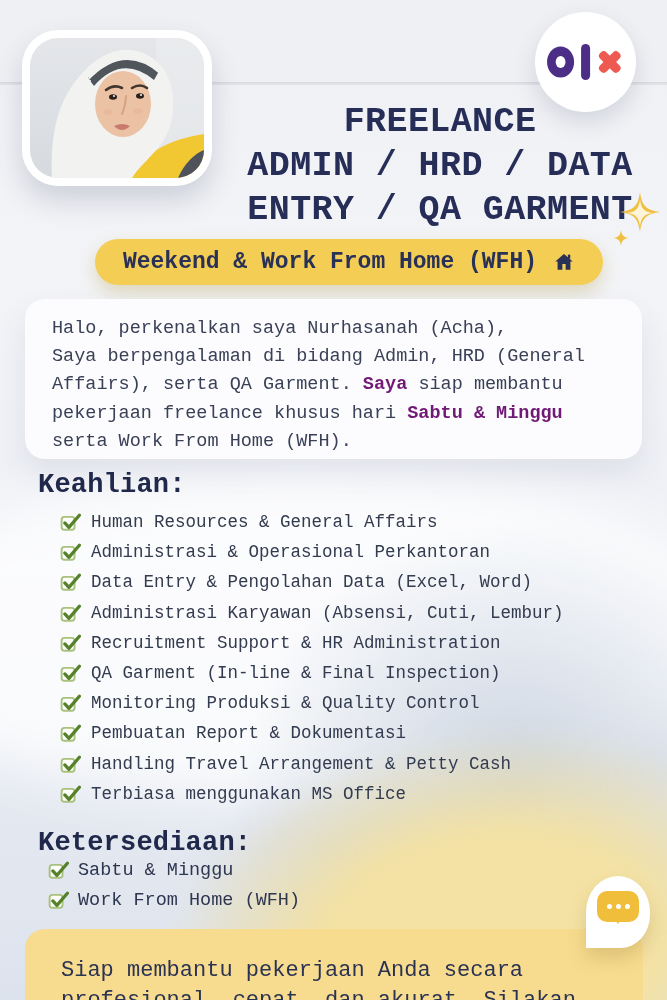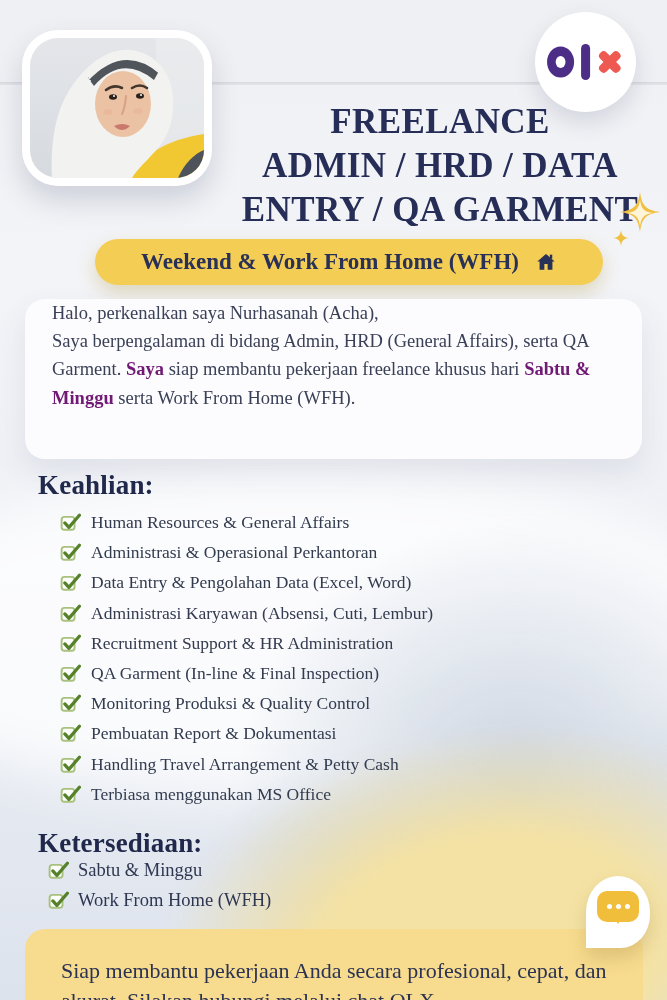--- a/index.html
+++ b/index.html
@@ -1,18 +1,18 @@
 <!DOCTYPE html>
 <html style="--navy: #262E58; --badge-yellow: #F4CD55; --footer-yellow: #F7DB8E; --check-green: #55812B; --check-box-green: #A8C17D; --olx-purple: #4C2E87; --olx-coral: #EE5A52; --chat-gold: #F0BE3A;"><head>
 <meta charset="utf-8">
 <style>
   html,body{margin:0;padding:0;background:#fff;}
   .poster{
     position:relative;width:667px;height:1000px;overflow:hidden;
-    font-family:Liberation Serif, serif;
+    font-family:Liberation Mono, monospace;
     -webkit-font-smoothing:antialiased;
   }
   
   .bg-base{position:absolute;inset:0;
     background:linear-gradient(180deg,#eff0f3 0%,#f3f4f7 28%,#eef0f5 52%,#e7ebf2 74%,#dde3ed 100%);}
   .bg-topband{position:absolute;left:0;top:0;width:100%;height:83px;background:#eef0f2;opacity:.65;}
   .bg-topline{position:absolute;left:0;top:82px;width:100%;height:3px;
     background:linear-gradient(180deg,#d7d9de,#e6e7ea);}
   .bg-wave{position:absolute;left:-160px;top:470px;width:920px;height:330px;
     background:rgba(255,255,255,.78);border-radius:50%;filter:blur(28px);}
@@ -34,21 +34,21 @@
   .title{position:absolute;left:216px;top:100px;width:448px;text-align:center;
     color:var(--navy,#262e58);font-weight:800;font-size:35px;line-height:44px;letter-spacing:.4px;}
   .sparkle{position:absolute;left:610px;top:190px;width:52px;height:56px;}
   
   .wfh-badge{position:absolute;left:95px;top:239px;width:508px;height:46px;
     background:var(--badge-yellow,#f4cd55);border-radius:26px;display:flex;align-items:center;justify-content:center;
     gap:16px;color:#2a3156;font-weight:700;font-size:23px;box-shadow:0 8px 18px rgba(170,140,40,.28);}
   .wfh-badge svg{width:22px;height:22px;}
   
   .intro-card{position:absolute;left:25px;top:299px;width:617px;height:160px;background:#fcfcfe;
-    border-radius:20px;box-shadow:0 14px 30px rgba(70,80,120,.10);padding:0 27px;box-sizing:border-box;}
+    border-radius:20px;box-shadow:0 14px 30px rgba(70,80,120,.10);padding:16px 27px;box-sizing:border-box;}
   .intro-card p{margin:0;color:#3a4157;font-size:18.5px;line-height:28.2px;}
   .intro-card b{color:#701a75;}
   
   .sec-h{position:absolute;margin:0;font-size:27px;font-weight:800;color:#20294b;letter-spacing:.2px;}
   .skills-h{left:38px;top:470px;}
   .avail-h{left:38px;top:828px;}
   ul.checklist{position:absolute;margin:0;padding:0;list-style:none;}
   .skills-list{left:60px;top:512px;}
   .avail-list{left:48px;top:860px;}
   .check-row{display:flex;align-items:flex-start;gap:10px;height:30.2px;}

